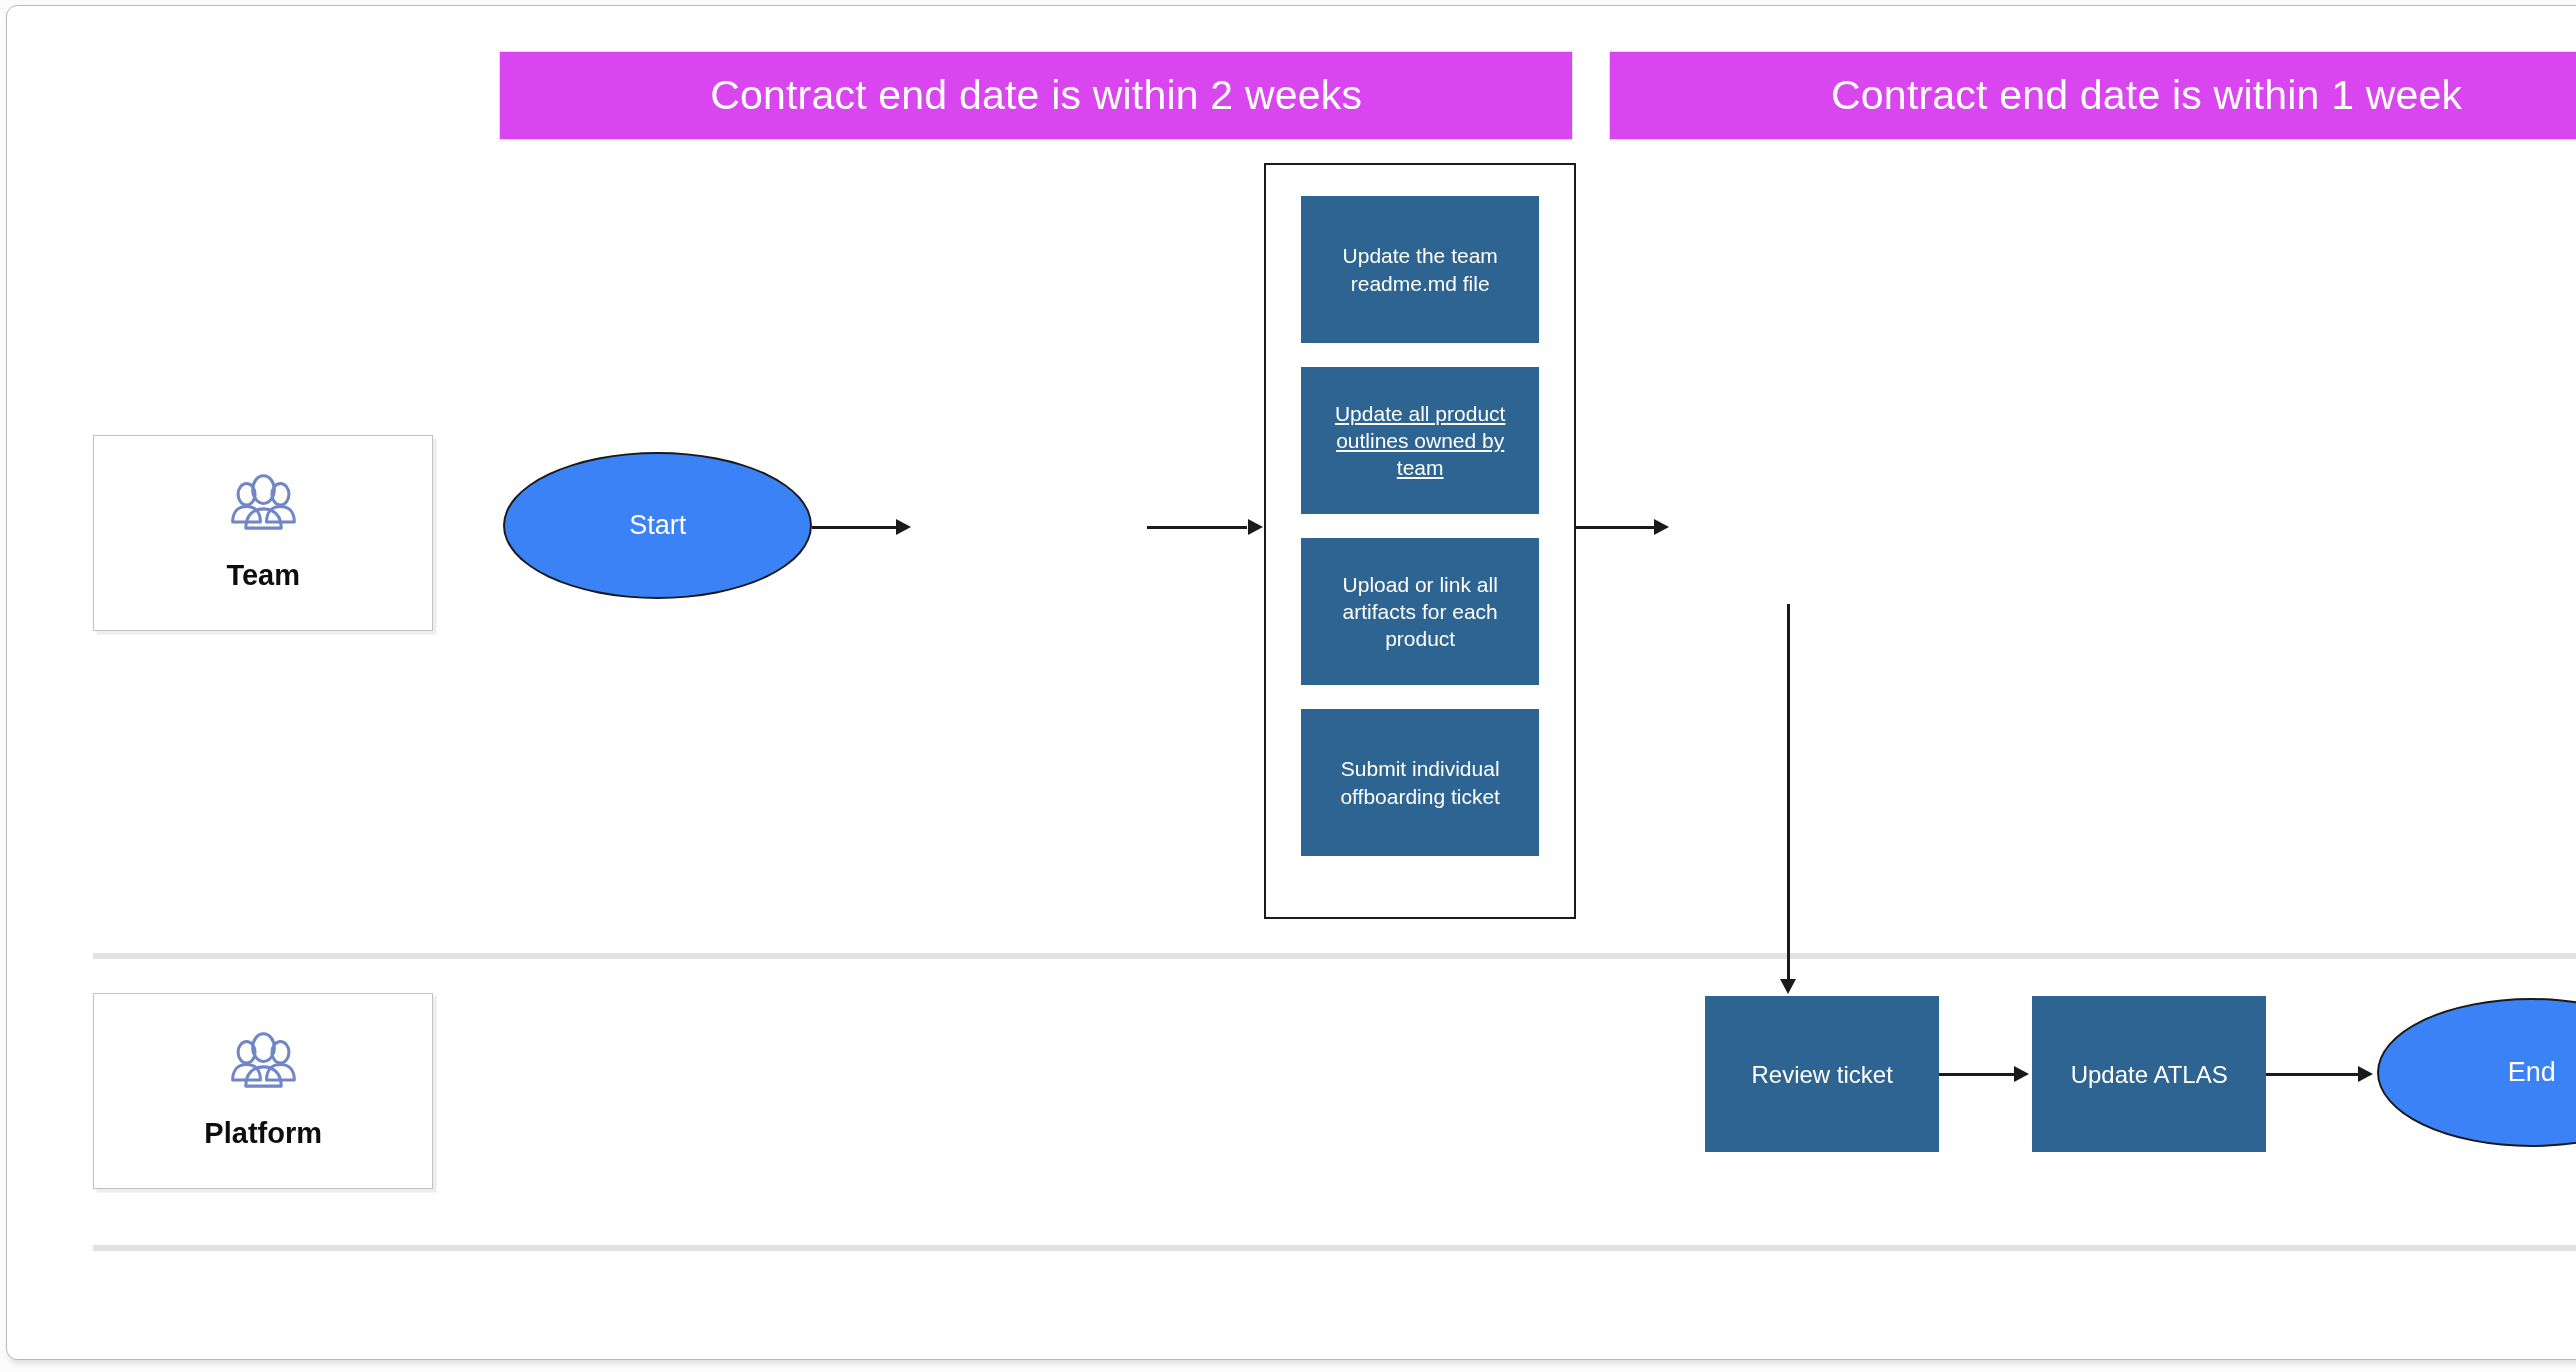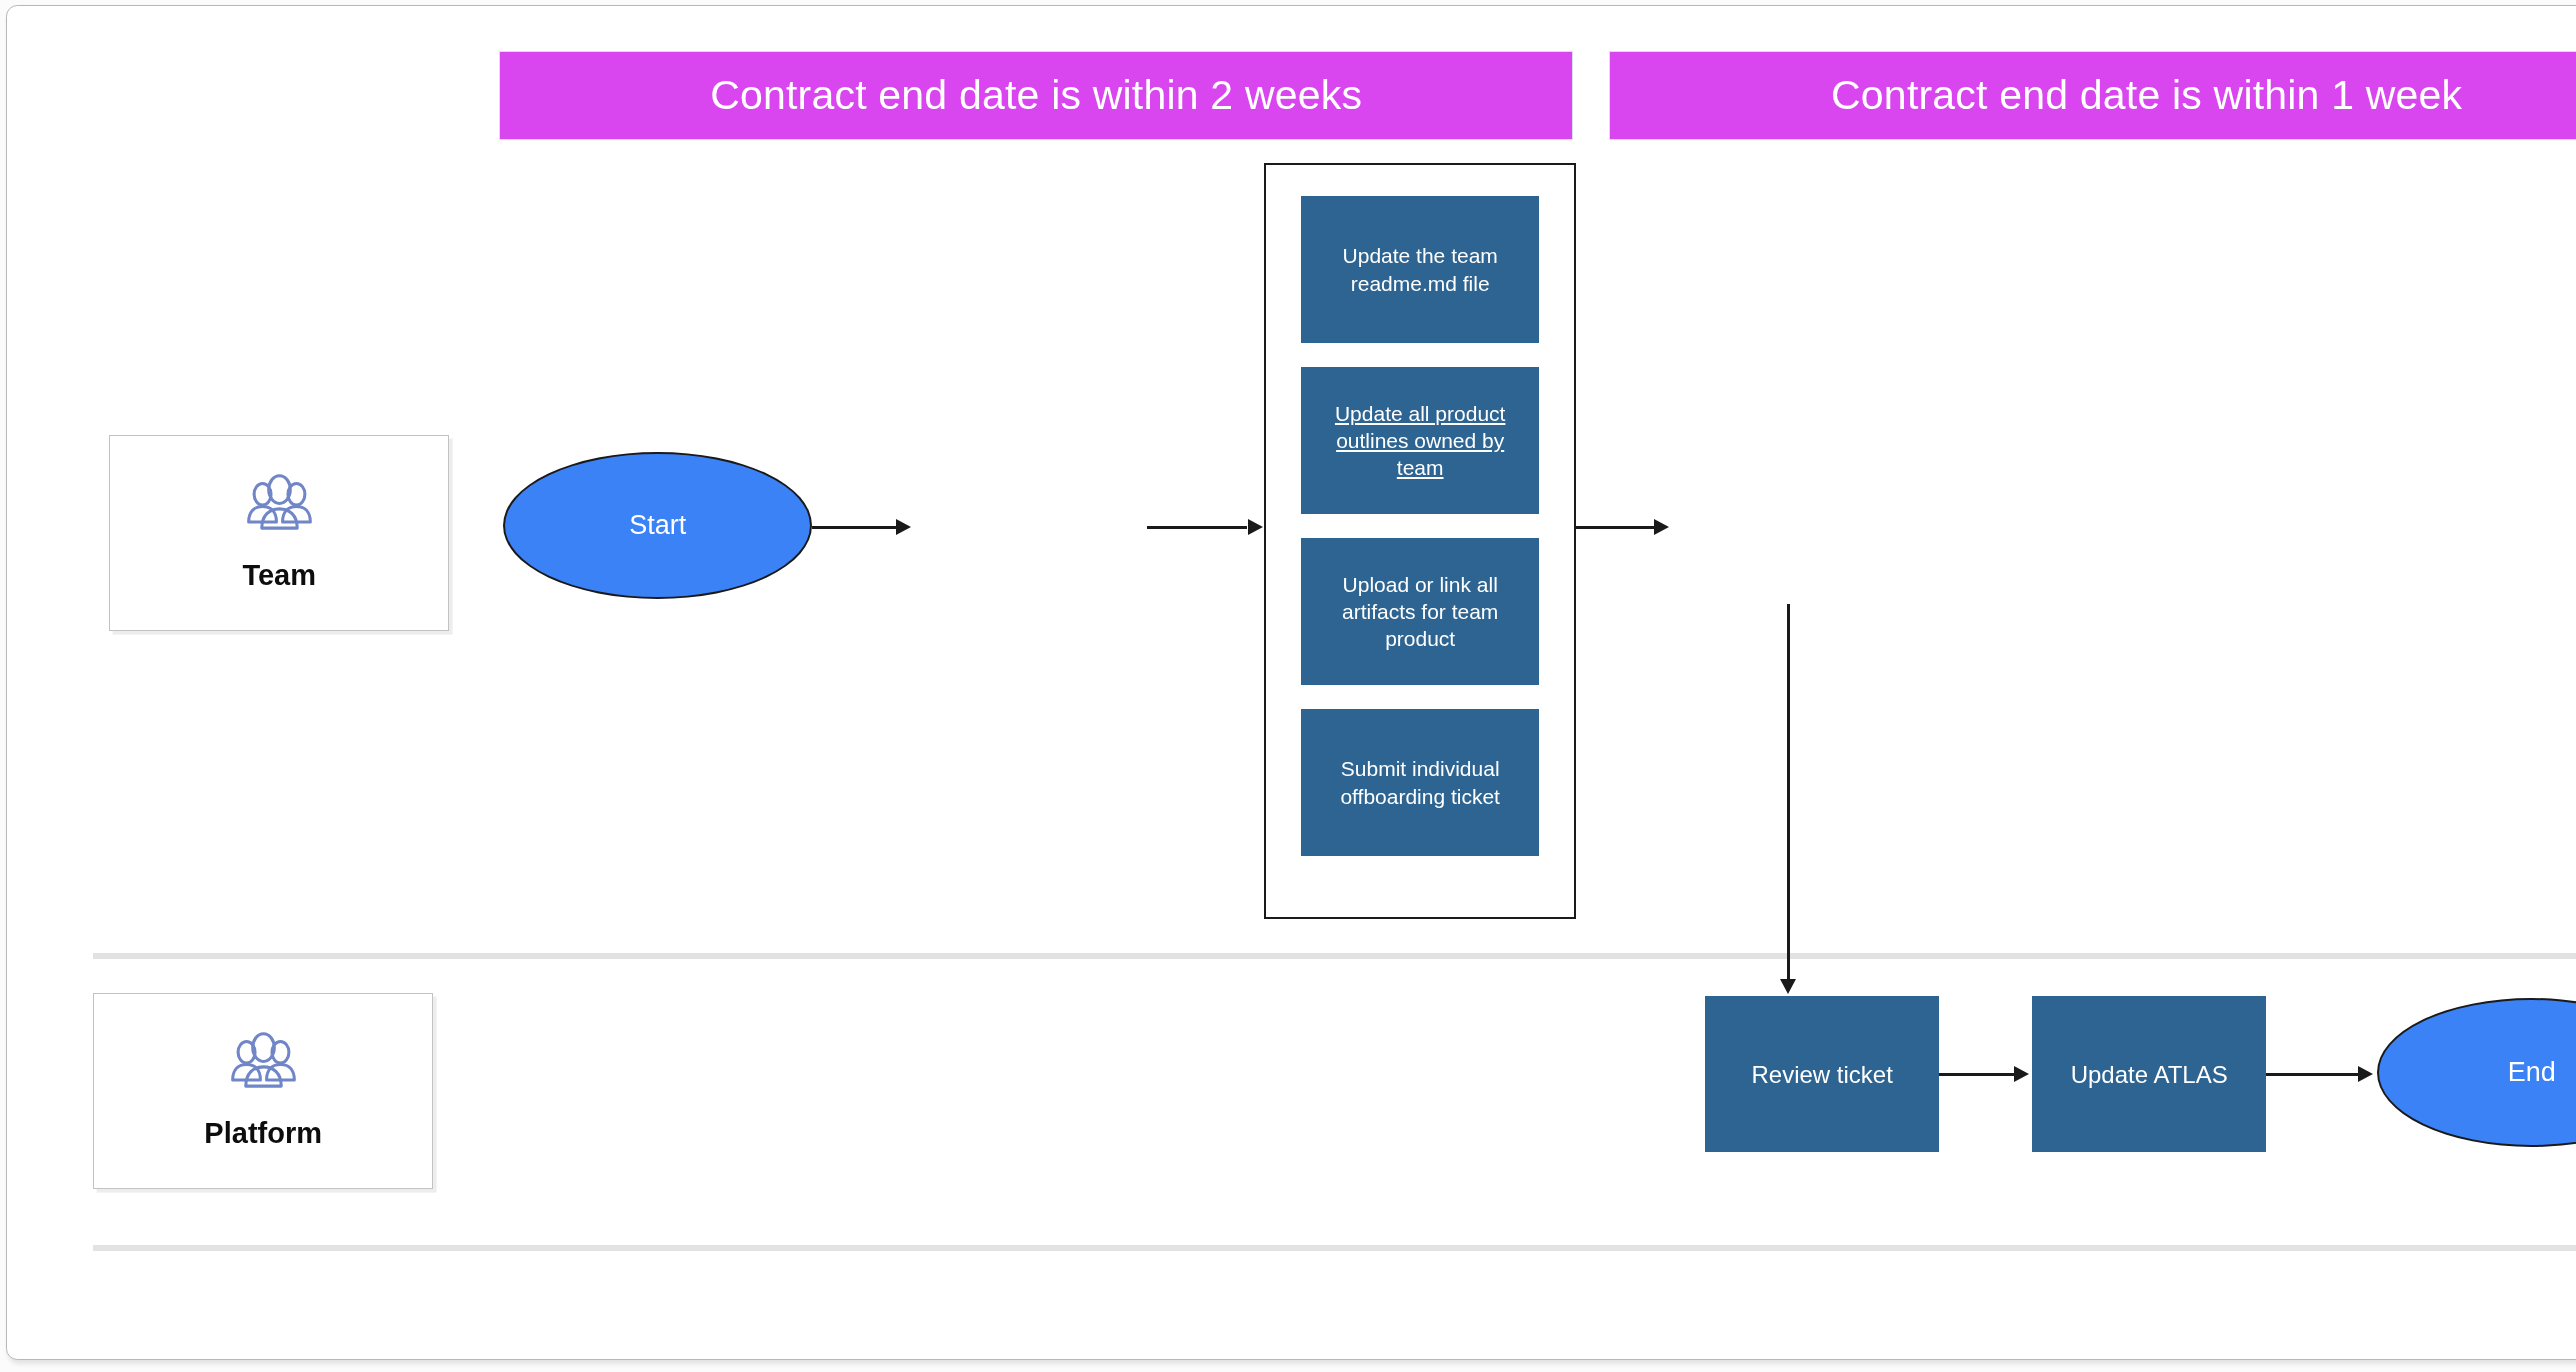--- a/index.html
+++ b/index.html
@@ -57,21 +57,21 @@
     left: 86px;
     width: 340px;
     background: #ffffff;
     border: 1.5px solid #c2c2c2;
     box-shadow: 3.6px 3.6px 0 0 #ededed;
     display: flex;
     flex-direction: column;
     align-items: center;
     justify-content: center;
   }
-  #lane-card-0 { top: 429px;  height: 196px; margin-left: 16px; }
+  #lane-card-0 { top: 429px;  height: 196px; }
   #lane-card-1 { top: 987px; height: 196px; }
 
   .lane-card .lane-icon { margin-bottom: 21.6px; }
   .lane-card .lane-name {
     font-size: 29px;
     font-weight: bold;
     color: #0d0d0d;
   }
 
   
@@ -240,21 +240,21 @@
 
   <div id="group-subprocess"></div>
 
   <div class="node terminator" id="node-start">Start</div>
 
 
   <div class="node sub" id="sub-0">Update the team readme.md file</div>
 
   <div class="node sub" id="sub-1">Update all product outlines owned by team</div>
 
-  <div class="node sub" id="sub-2">Upload or link all artifacts for team product</div>
+  <div class="node sub" id="sub-2">Upload or link all artifacts for each product</div>
 
   <div class="node sub" id="sub-3">Submit individual offboarding ticket</div>
 
 
   <div class="node process" id="node-review-ticket">Review ticket</div>
 
   <div class="node process" id="node-update-atlas">Update ATLAS</div>
 
   <div class="node terminator" id="node-end">End</div>
 

